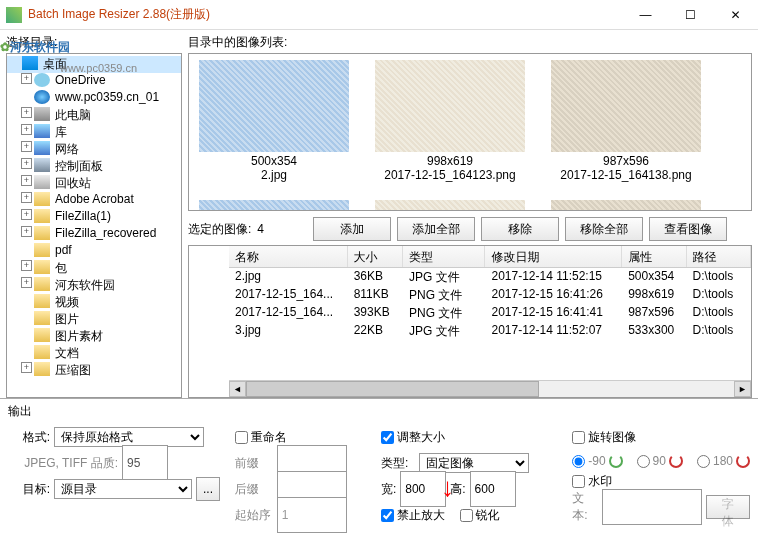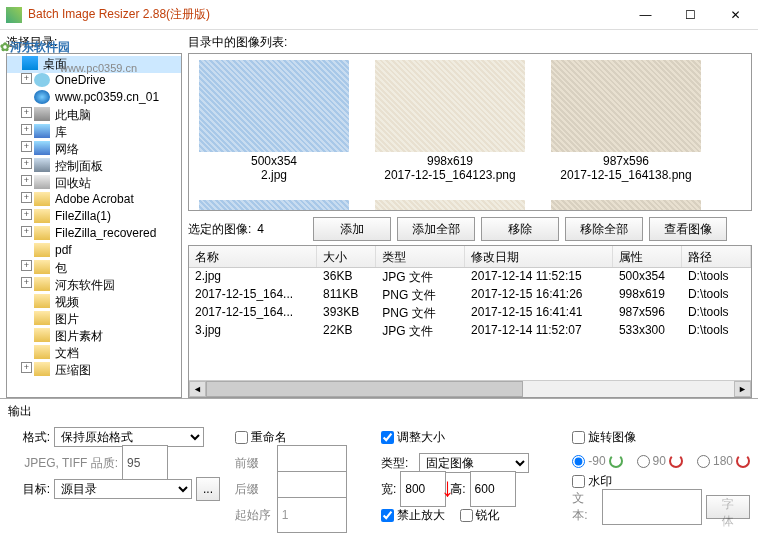--- a/index.html
+++ b/index.html
@@ -48,21 +48,21 @@
 .thumb .img.i3 { background: repeating-linear-gradient(45deg,#d8d0c0 0 2px,#e8e0d0 2px 4px); }
 .thumb .dims { margin-top: 2px; text-align: center; }
 .thumb .fn { text-align: center; }
 .thumb.partial .img { height: 30px; }
 
 .sel-bar { display: flex; align-items: center; height: 28px; gap: 6px; margin-top: 4px; }
 .sel-bar .lbl { white-space: nowrap; }
 .sel-bar .val { width: 50px; }
 .btn { height: 24px; padding: 0 10px; background: linear-gradient(#fdfdfd,#e8e8e8); border: 1px solid #999; cursor: pointer; min-width: 78px; }
 
-.list-wrap { flex: 1; border: 1px solid #999; overflow: hidden; margin-top: 2px; display: flex; flex-direction: column; }
+.list-wrap { flex: 1; border: 1px solid #999; overflow: hidden; margin-top: 2px; display: flex; flex-direction: column; padding-left: 40px; }
 .list-head { display: flex; background: #fff; border-bottom: 1px solid #ccc; height: 22px; }
 .list-head .col { border-right: 1px solid #ddd; padding: 3px 6px; background: linear-gradient(#fafafa,#eee); }
 .list-body { flex: 1; overflow: auto; background: #fff; }
 .list-row { display: flex; height: 18px; }
 .list-row .cell { padding: 1px 6px; white-space: nowrap; overflow: hidden; }
 .c-name { width: 130px; }
 .c-size { width: 60px; }
 .c-type { width: 90px; }
 .c-date { width: 150px; }
 .c-attr { width: 70px; }

